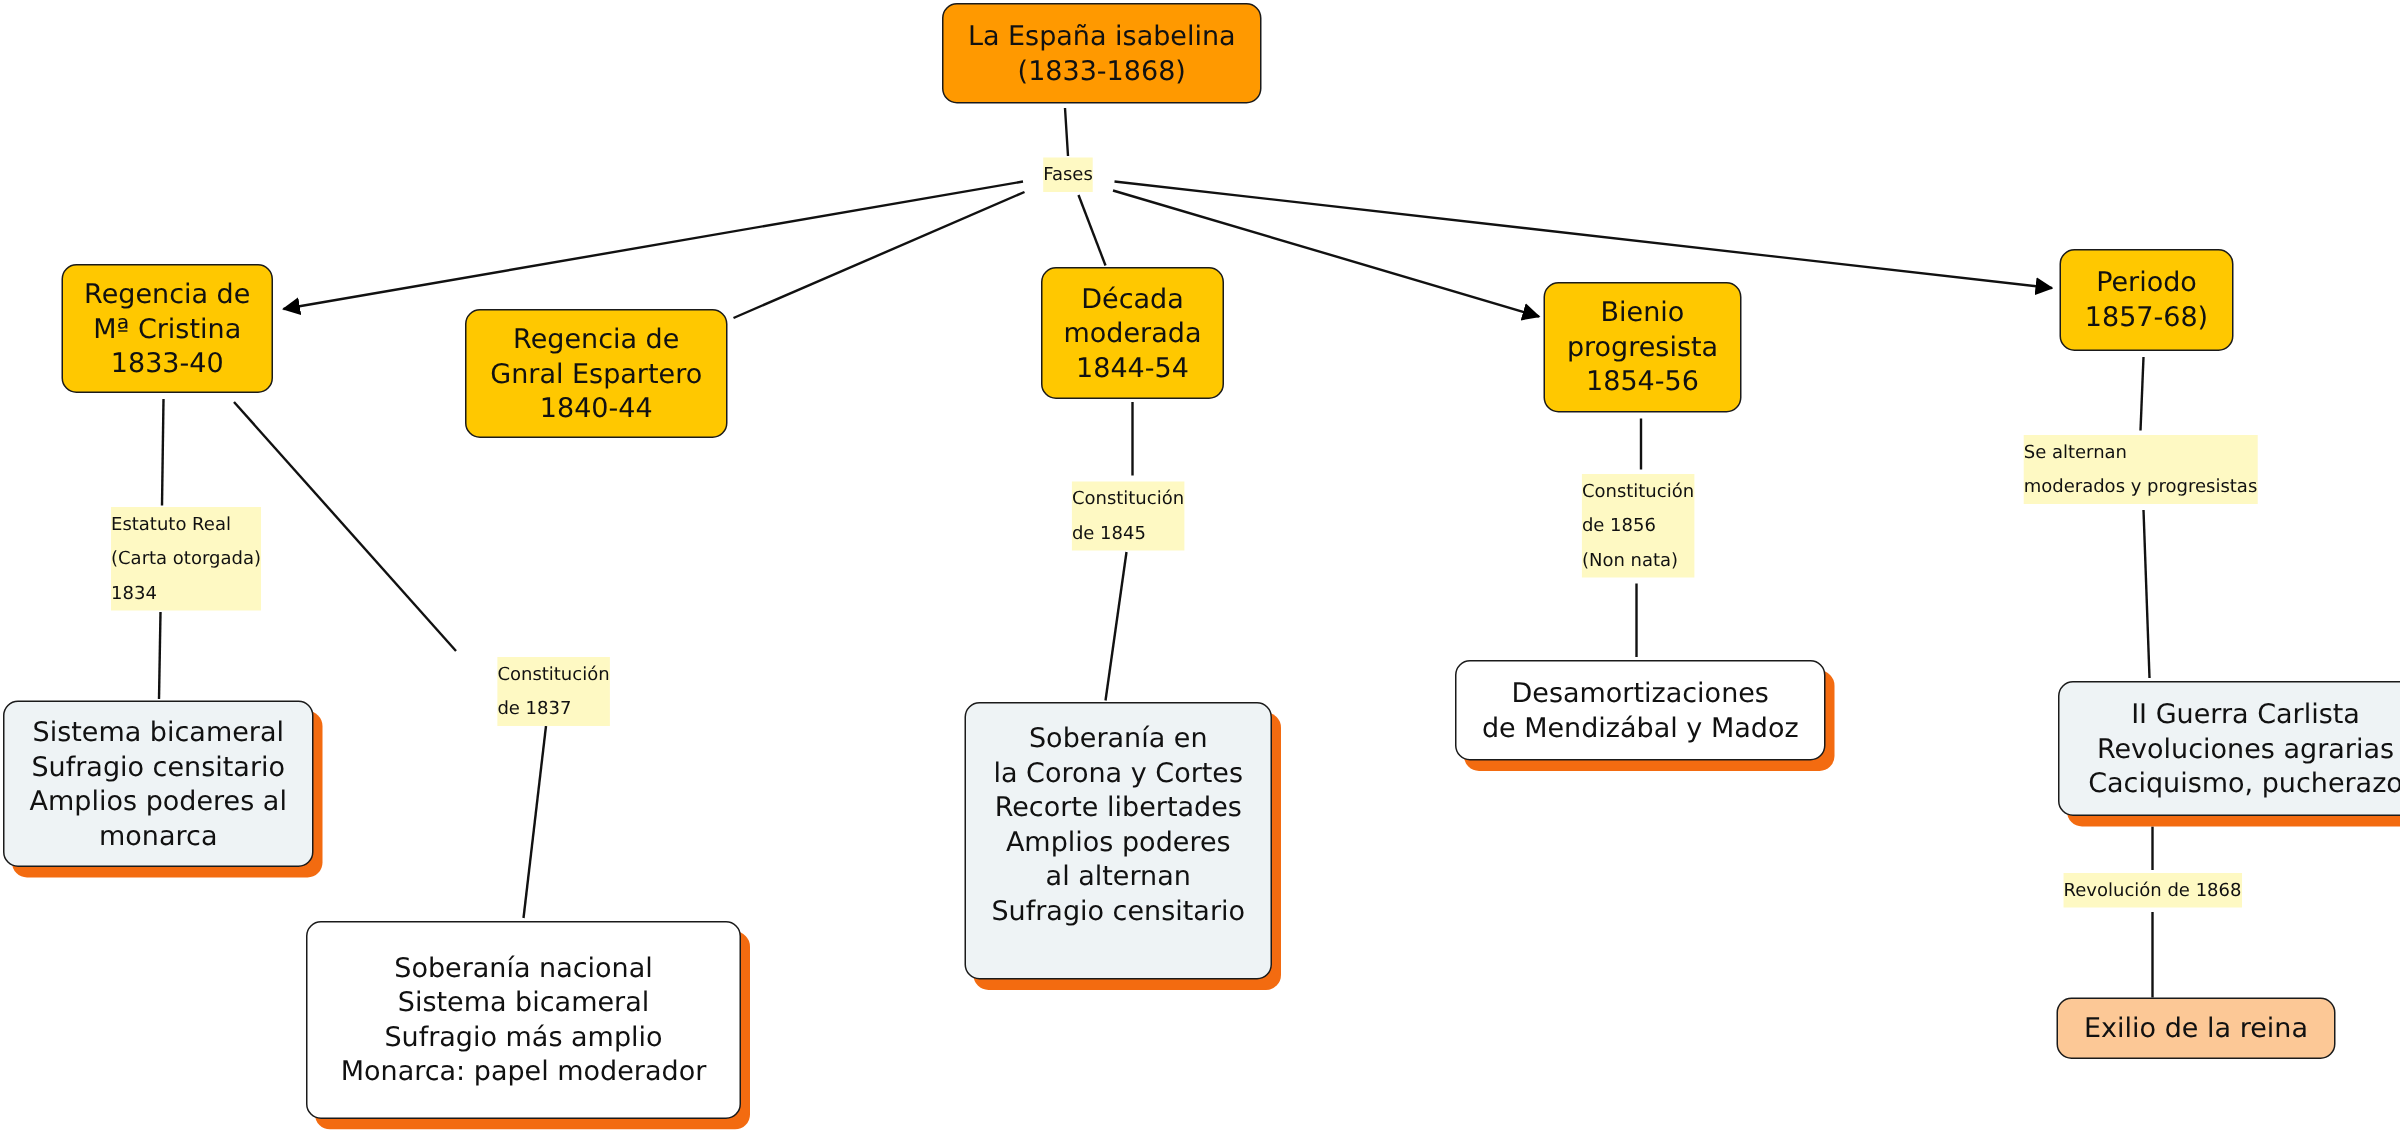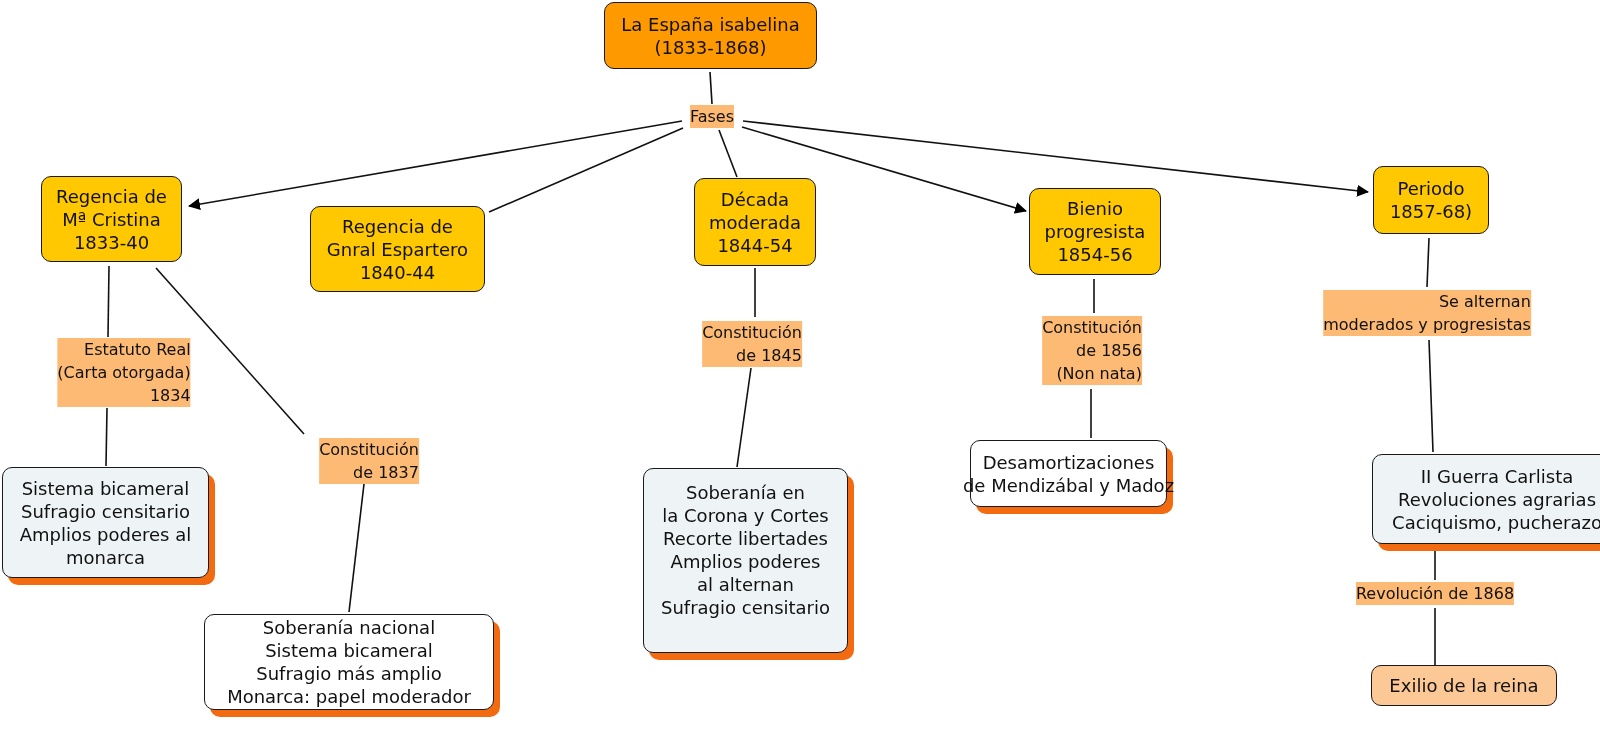--- a/index.html
+++ b/index.html
@@ -7,22 +7,22 @@
          font-family: "DejaVu Sans", sans-serif; color: #111; }
   svg.links { position: absolute; left: 0; top: 0; width: 1600px; height: 753px; pointer-events: none; }
   .node { position: absolute; box-sizing: border-box; border: 1.5px solid #1a1a1a; border-radius: 10px;
           display: flex; flex-direction: column; align-items: center; justify-content: center;
           text-align: center; font-size: 18px; line-height: 23px; white-space: nowrap; }
   .root  { background: #ff9900; }
   .phase { background: #ffc800; }
   .info  { background: #eef3f5; box-shadow: 6px 7px 0 #f36b10; }
   .info-white { background: #ffffff; box-shadow: 6px 7px 0 #f36b10; }
   .exile { background: #fcc896; }
-  .label { position: absolute; text-align: right; font-size: 16px; line-height: 23px;
-           background: #fdba74; white-space: nowrap; transform: translateX(-50%); }
+  .label { position: absolute; text-align: left; font-size: 12px; line-height: 23px;
+           background: #fef9c3; white-space: nowrap; transform: translateX(-50%); }
   .label span, .node span { display: block; }
 </style>
 </head>
 <body>
 
 <svg class="links" viewBox="0 0 1600 753">
   <defs>
     <marker id="arrow" markerWidth="12" markerHeight="12" refX="11" refY="6" orient="auto" markerUnits="userSpaceOnUse">
       <path d="M0,0 L12,6 L0,12 z" fill="#000"></path>
     </marker>
@@ -42,21 +42,21 @@
     <line x1="751" y1="368" x2="737" y2="467"></line>
     <line x1="1094" y1="279" x2="1094" y2="313"></line>
     <line x1="1091" y1="389" x2="1091" y2="438"></line>
     <line x1="1429" y1="238" x2="1427" y2="287"></line>
     <line x1="1429" y1="340" x2="1433" y2="452"></line>
     <line x1="1435" y1="551" x2="1435" y2="580"></line>
     <line x1="1435" y1="608" x2="1435" y2="665"></line>
   </g>
 </svg>
 
-<div class="node root" style="left:604px; top:2px; width:213px; height:67px;">
+<div class="node root" style="left:628px; top:2px; width:213px; height:67px;">
   <span>La España isabelina</span>
   <span>(1833-1868)</span>
 </div>
 
 <div class="label" style="left:712px; top:105px;">
   <span>Fases</span>
 </div>
 
 <div class="node phase" style="left:41px; top:176px; width:141px; height:86px;">
   <span>Regencia de</span>
@@ -118,37 +118,37 @@
   <span>Revolución de 1868</span>
 </div>
 
 <div class="node info" style="left:2px; top:467px; width:207px; height:111px;">
   <span>Sistema bicameral</span>
   <span>Sufragio censitario</span>
   <span>Amplios poderes al</span>
   <span>monarca</span>
 </div>
 
-<div class="node info-white" style="left:204px; top:614px; width:290px; height:96px;">
+<div class="node info-white" style="left:204px; top:614px; width:290px; height:132px;">
   <span>Soberanía nacional</span>
   <span>Sistema bicameral</span>
   <span>Sufragio más amplio</span>
   <span>Monarca: papel moderador</span>
 </div>
 
 <div class="node info" style="left:627px; top:468px; width:205px; height:185px; justify-content:flex-start; padding-top:12px;margin-left:16px;">
   <span>Soberanía en</span>
   <span>la Corona y Cortes</span>
   <span>Recorte libertades</span>
   <span>Amplios poderes</span>
   <span>al alternan</span>
   <span>Sufragio censitario</span>
 </div>
 
-<div class="node info-white" style="left:970px; top:440px; width:197px; height:67px;">
+<div class="node info-white" style="left:970px; top:440px; width:247px; height:67px;">
   <span>Desamortizaciones</span>
   <span>de Mendizábal y Madoz</span>
 </div>
 
 <div class="node info" style="left:1340px; top:454px; width:250px; height:90px;margin-left:32px;">
   <span>II Guerra Carlista</span>
   <span>Revoluciones agrarias</span>
   <span>Caciquismo, pucherazo</span>
 </div>
 

